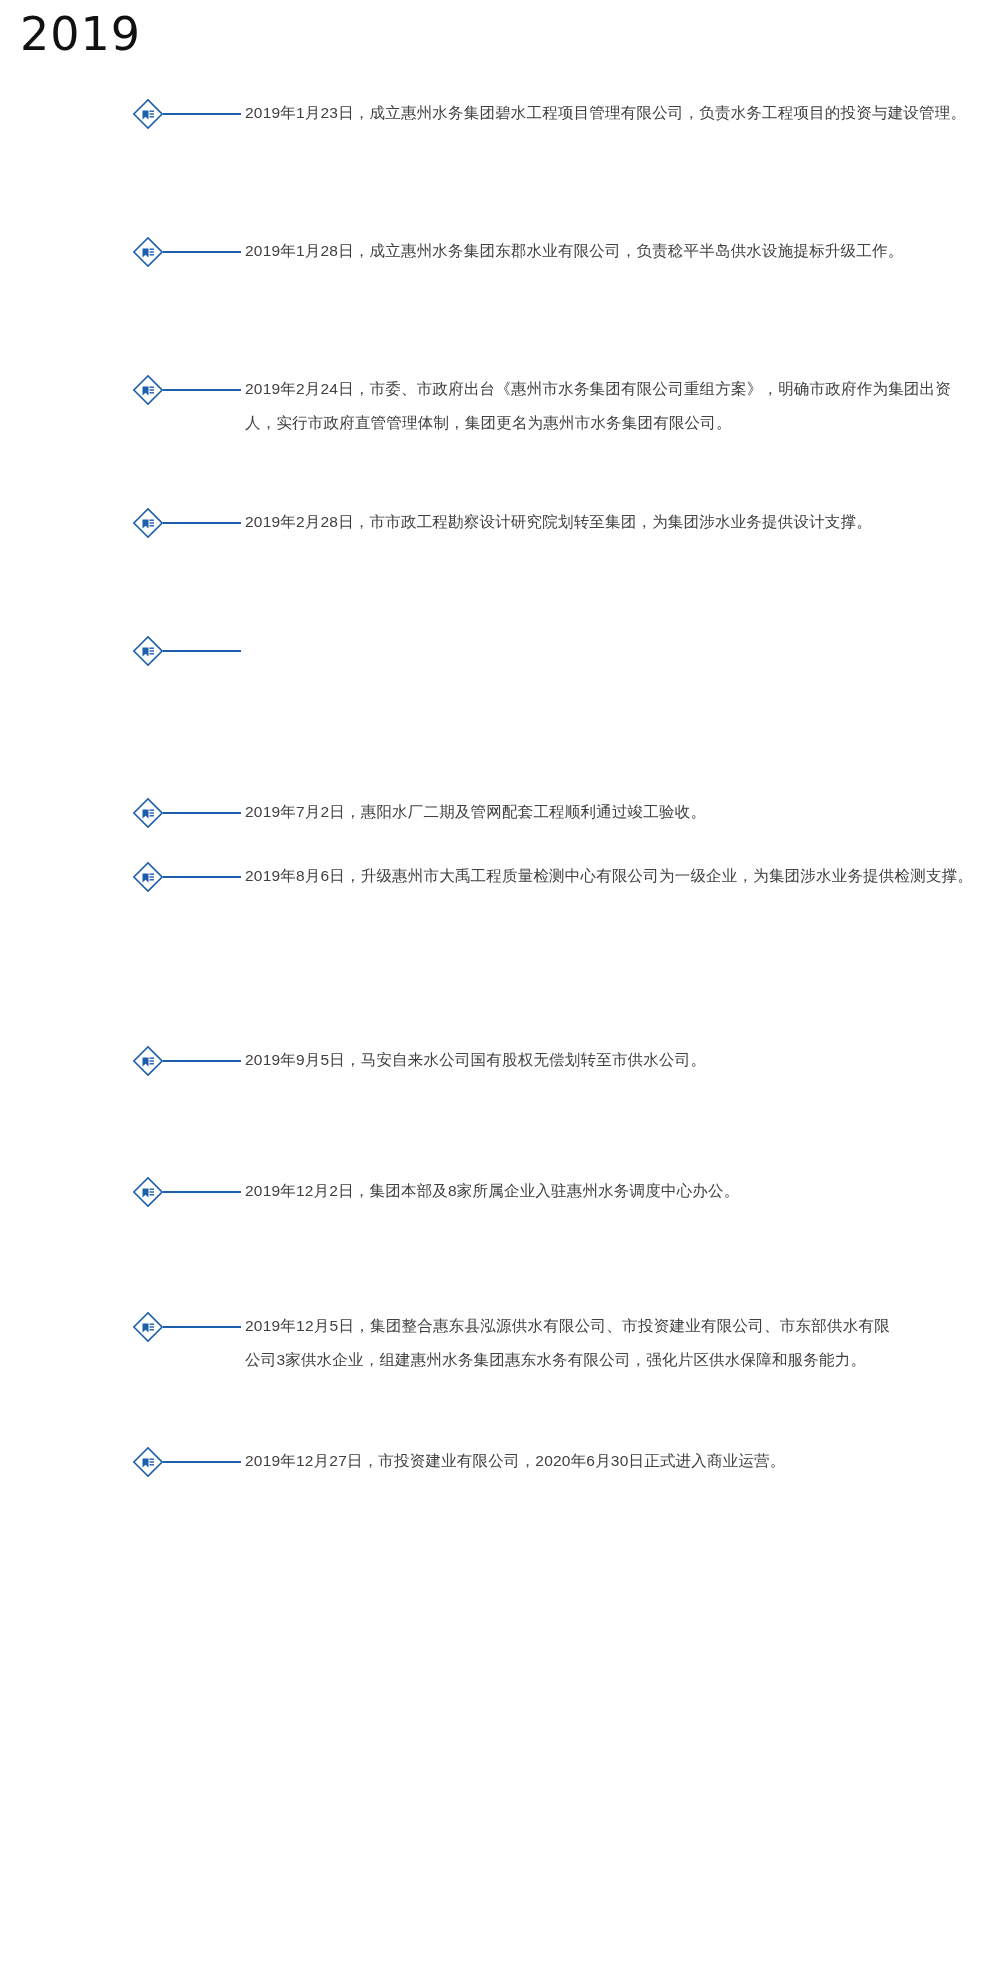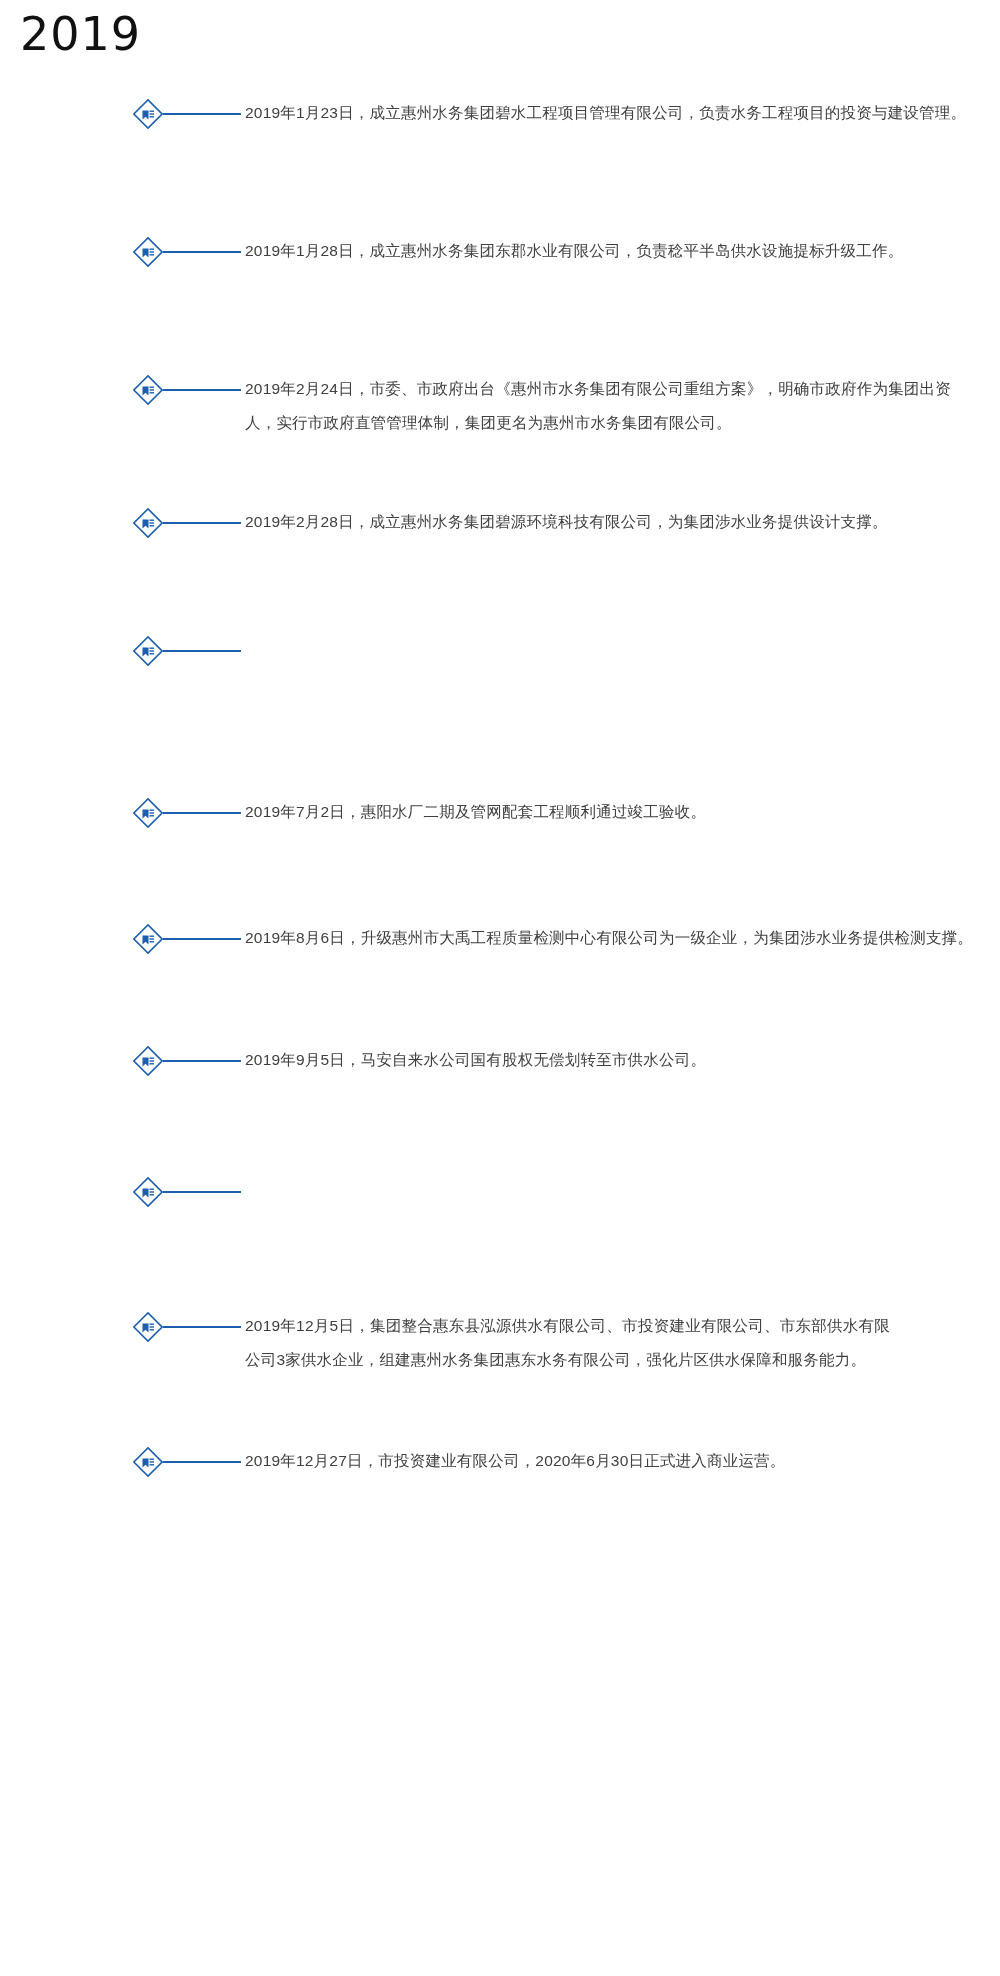--- a/index.html
+++ b/index.html
@@ -114,21 +114,21 @@
       </div>
       <div class="entry" style="position: absolute; top: 409px; left: 0px; width: 1000px;">
         <span class="marker"><svg width="36" height="36" viewBox="0 0 36 36" xmlns="http://www.w3.org/2000/svg">
             <rect x="8" y="8" width="20" height="20" transform="rotate(45 18 18)" fill="none" stroke="#1b5fae" stroke-width="1.6"></rect>
             <path d="M12.5 14.5 L18.5 14.5 L18.5 23.5 L15.5 20.8 L12.5 23.5 Z" fill="#1b5fae"></path>
             <path d="M19.5 15.2 L24 15.2" stroke="#1b5fae" stroke-width="1.4"></path>
             <path d="M19.5 18.0 L24 18.0" stroke="#1b5fae" stroke-width="1.4"></path>
             <path d="M19.5 20.8 L24 20.8" stroke="#1b5fae" stroke-width="1.4"></path>
           </svg></span>
         <span class="connector" style="background: rgb(27, 95, 174);"></span>
-        <div class="entry-text">2019年2月28日，成立惠州水务集团碧源环境科技有限公司，为集团涉水业务提供设计支撑。</div>
+        <div class="entry-text">2019年2月28日，市市政工程勘察设计研究院划转至集团，为集团涉水业务提供设计支撑。</div>
       </div>
       <div class="entry" style="position: absolute; top: 537px; left: 0px; width: 1000px;">
         <span class="marker"><svg width="36" height="36" viewBox="0 0 36 36" xmlns="http://www.w3.org/2000/svg">
             <rect x="8" y="8" width="20" height="20" transform="rotate(45 18 18)" fill="none" stroke="#1b5fae" stroke-width="1.6"></rect>
             <path d="M12.5 14.5 L18.5 14.5 L18.5 23.5 L15.5 20.8 L12.5 23.5 Z" fill="#1b5fae"></path>
             <path d="M19.5 15.2 L24 15.2" stroke="#1b5fae" stroke-width="1.4"></path>
             <path d="M19.5 18.0 L24 18.0" stroke="#1b5fae" stroke-width="1.4"></path>
             <path d="M19.5 20.8 L24 20.8" stroke="#1b5fae" stroke-width="1.4"></path>
           </svg></span>
         <span class="connector" style="background: rgb(27, 95, 174);"></span>
@@ -137,21 +137,21 @@
         <span class="marker"><svg width="36" height="36" viewBox="0 0 36 36" xmlns="http://www.w3.org/2000/svg">
             <rect x="8" y="8" width="20" height="20" transform="rotate(45 18 18)" fill="none" stroke="#1b5fae" stroke-width="1.6"></rect>
             <path d="M12.5 14.5 L18.5 14.5 L18.5 23.5 L15.5 20.8 L12.5 23.5 Z" fill="#1b5fae"></path>
             <path d="M19.5 15.2 L24 15.2" stroke="#1b5fae" stroke-width="1.4"></path>
             <path d="M19.5 18.0 L24 18.0" stroke="#1b5fae" stroke-width="1.4"></path>
             <path d="M19.5 20.8 L24 20.8" stroke="#1b5fae" stroke-width="1.4"></path>
           </svg></span>
         <span class="connector" style="background: rgb(27, 95, 174);"></span>
         <div class="entry-text">2019年7月2日，惠阳水厂二期及管网配套工程顺利通过竣工验收。</div>
       </div>
-      <div class="entry" style="position: absolute; top: 825px; left: 0px; width: 1000px;">
+      <div class="entry" style="position: absolute; top: 763px; left: 0px; width: 1000px;">
         <span class="marker"><svg width="36" height="36" viewBox="0 0 36 36" xmlns="http://www.w3.org/2000/svg">
             <rect x="8" y="8" width="20" height="20" transform="rotate(45 18 18)" fill="none" stroke="#1b5fae" stroke-width="1.6"></rect>
             <path d="M12.5 14.5 L18.5 14.5 L18.5 23.5 L15.5 20.8 L12.5 23.5 Z" fill="#1b5fae"></path>
             <path d="M19.5 15.2 L24 15.2" stroke="#1b5fae" stroke-width="1.4"></path>
             <path d="M19.5 18.0 L24 18.0" stroke="#1b5fae" stroke-width="1.4"></path>
             <path d="M19.5 20.8 L24 20.8" stroke="#1b5fae" stroke-width="1.4"></path>
           </svg></span>
         <span class="connector" style="background: rgb(27, 95, 174);"></span>
         <div class="entry-text">2019年8月6日，升级惠州市大禹工程质量检测中心有限公司为一级企业，为集团涉水业务提供检测支撑。</div>
       </div>
@@ -168,20 +168,21 @@
       </div>
       <div class="entry" style="position: absolute; top: 1078px; left: 0px; width: 1000px;">
         <span class="marker"><svg width="36" height="36" viewBox="0 0 36 36" xmlns="http://www.w3.org/2000/svg">
             <rect x="8" y="8" width="20" height="20" transform="rotate(45 18 18)" fill="none" stroke="#1b5fae" stroke-width="1.6"></rect>
             <path d="M12.5 14.5 L18.5 14.5 L18.5 23.5 L15.5 20.8 L12.5 23.5 Z" fill="#1b5fae"></path>
             <path d="M19.5 15.2 L24 15.2" stroke="#1b5fae" stroke-width="1.4"></path>
             <path d="M19.5 18.0 L24 18.0" stroke="#1b5fae" stroke-width="1.4"></path>
             <path d="M19.5 20.8 L24 20.8" stroke="#1b5fae" stroke-width="1.4"></path>
           </svg></span>
         <span class="connector" style="background: rgb(27, 95, 174);"></span>
+        <div class="entry-text">2019年12月2日，集团本部及8家所属企业入驻惠州水务调度中心办公。</div>
       </div>
       <div class="entry" style="position: absolute; top: 1213px; left: 0px; width: 915px;">
         <span class="marker"><svg width="36" height="36" viewBox="0 0 36 36" xmlns="http://www.w3.org/2000/svg">
             <rect x="8" y="8" width="20" height="20" transform="rotate(45 18 18)" fill="none" stroke="#1b5fae" stroke-width="1.6"></rect>
             <path d="M12.5 14.5 L18.5 14.5 L18.5 23.5 L15.5 20.8 L12.5 23.5 Z" fill="#1b5fae"></path>
             <path d="M19.5 15.2 L24 15.2" stroke="#1b5fae" stroke-width="1.4"></path>
             <path d="M19.5 18.0 L24 18.0" stroke="#1b5fae" stroke-width="1.4"></path>
             <path d="M19.5 20.8 L24 20.8" stroke="#1b5fae" stroke-width="1.4"></path>
           </svg></span>
         <span class="connector" style="background: rgb(27, 95, 174);"></span>

